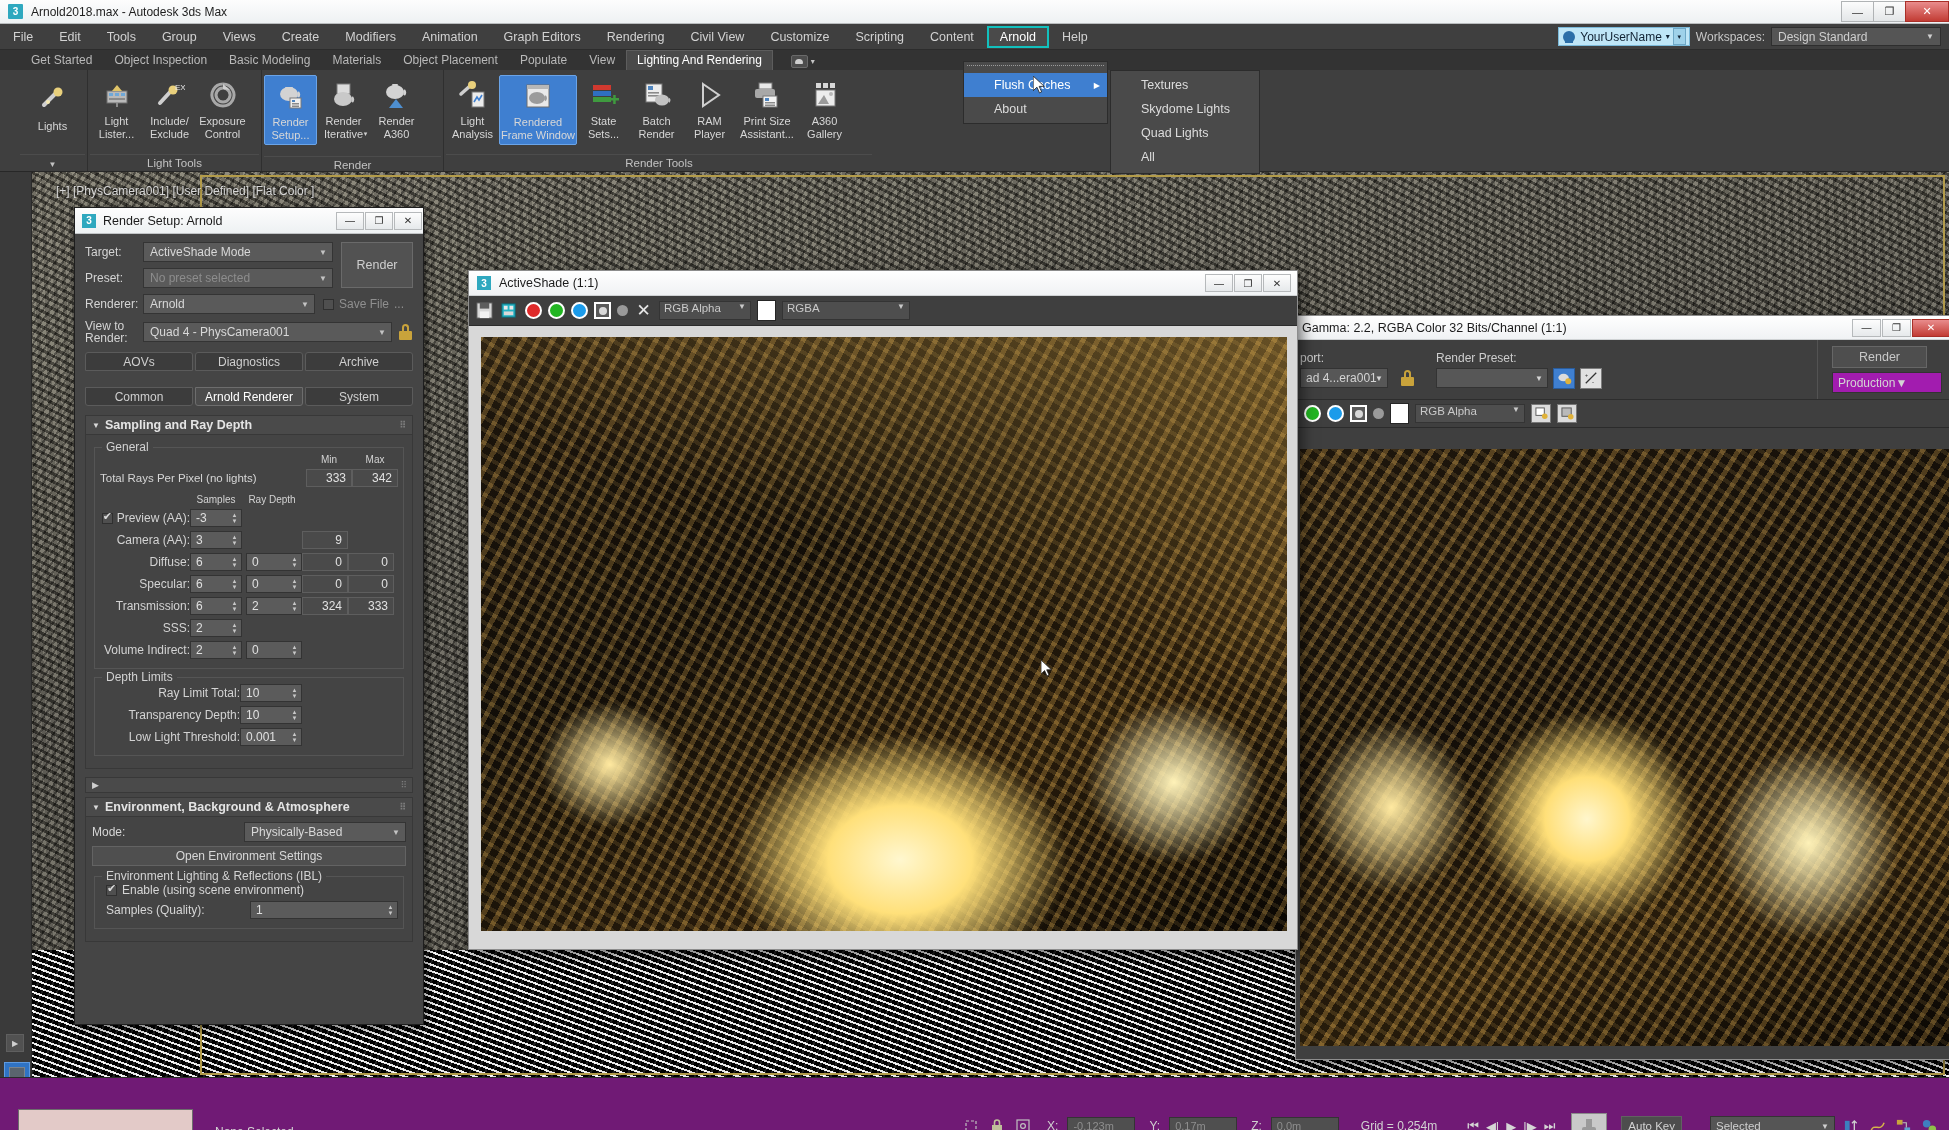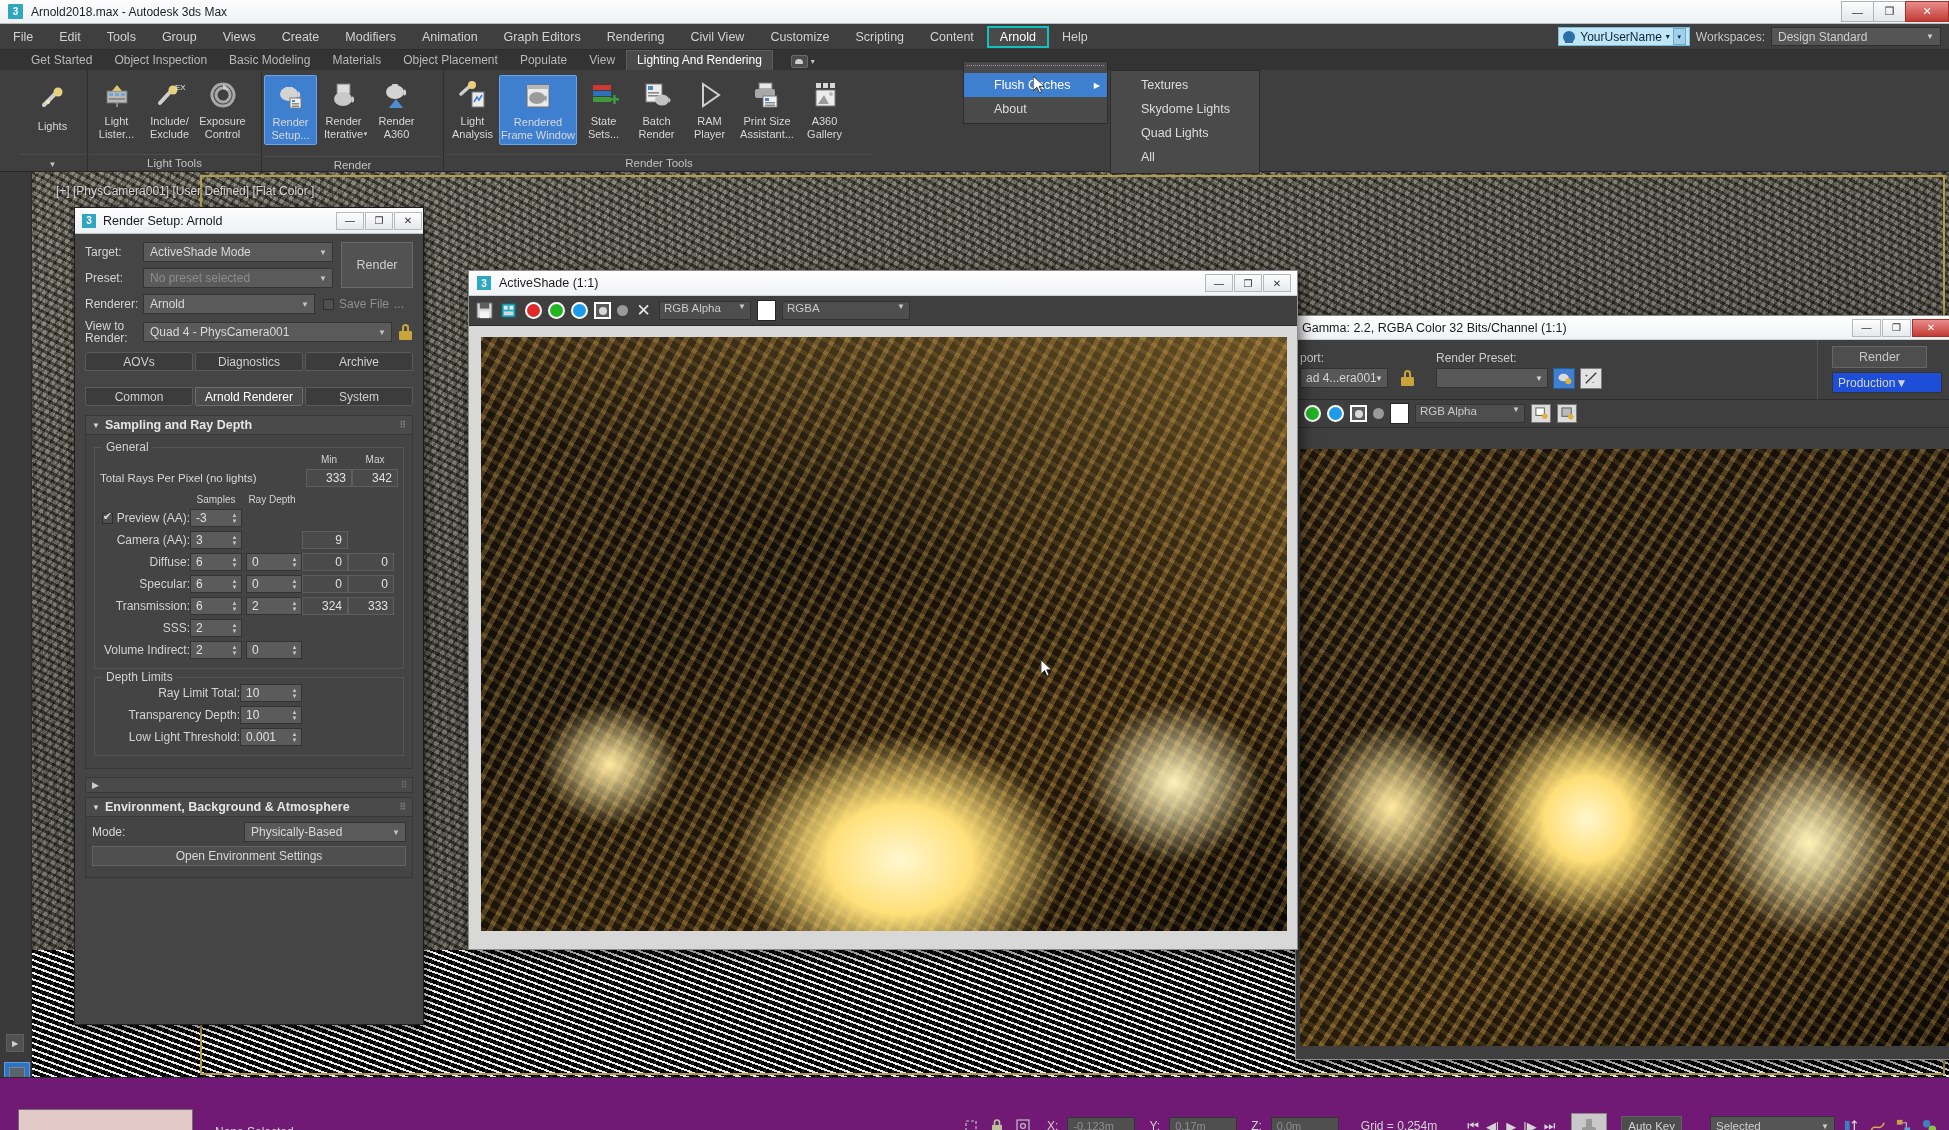--- a/index.html
+++ b/index.html
@@ -300,21 +300,21 @@
   .rfwSel{
     height:20px;background:#575757;border:1px solid #333;color:#d4d4d4;font-size:12px;
     display:flex;align-items:center;padding:0 5px;position:relative;
   }
   .rfwSel .arw{position:absolute;right:4px;font-size:8px}
   #rfwRenderBtn{
     width:95px;height:22px;background:#4e4e4e;border:1px solid #666;color:#c8c8c8;font-size:12.5px;
     display:flex;align-items:center;justify-content:center;
   }
   #rfwProd{
-    width:110px;height:21px;background:#1d4ed8;border:1px solid #333;color:#d4d4d4;font-size:12px;
+    width:110px;height:21px;background:#a21caf;border:1px solid #333;color:#d4d4d4;font-size:12px;
     display:flex;align-items:center;padding:0 5px;position:relative;margin-top:4px;
   }
   #rfwToolbar{height:28px;background:#3f3f3f;display:flex;align-items:center;gap:6px;padding:0 8px;border-bottom:1px solid #2b2b2b;}
   #rfwCanvas{
     position:absolute;left:4px;top:133px;width:652px;height:597px;
     background:
       radial-gradient(ellipse 150px 150px at 44% 62%, #fff6cc 0%, #ffdf78 28%, rgba(210,140,30,0) 72%),
       radial-gradient(ellipse 130px 140px at 78% 66%, #fff2b8 0%, rgba(230,170,50,0) 70%),
       radial-gradient(ellipse 110px 120px at 14% 60%, #ffe9a0 0%, rgba(200,140,40,0) 72%),
       repeating-linear-gradient(-58deg, rgba(255,196,88,.22) 0 5px, rgba(0,0,0,.30) 5px 13px),
@@ -848,20 +848,34 @@
       </div>
       <div class="rollupBody" style="padding-top:5px">
         <div class="frow" style="margin-bottom:4px">
           <span style="width:152px;font-size:12px">Mode:</span>
           <div class="fsel">
             <span>Physically-Based</span>
             <span class="arw">▼</span>
           </div>
         </div>
         <div class="btnWide">Open Environment Settings</div>
+        <div class="fieldset" style="margin-top:10px">
+          <span class="lg">Environment Lighting &amp; Reflections (IBL)</span>
+          <div class="grid" style="gap:5px;padding-left:6px">
+            <span class="cbx on"></span>
+            <span>Enable (using scene environment)</span>
+          </div>
+          <div class="grid">
+            <span style="width:150px;padding-left:6px">Samples (Quality):</span>
+            <span class="spin" style="flex:1">
+              <span>1</span>
+              <span class="sp">▲<br>▼</span>
+            </span>
+          </div>
+        </div>
       </div>
     </div>
   </div>
 </div>
 
 <div id="rfw">
   <div id="rfwTitle">
     <span class="t">Gamma: 2.2, RGBA Color 32 Bits/Channel (1:1)</span>
     <div class="btns">
       <div class="b">—</div>

